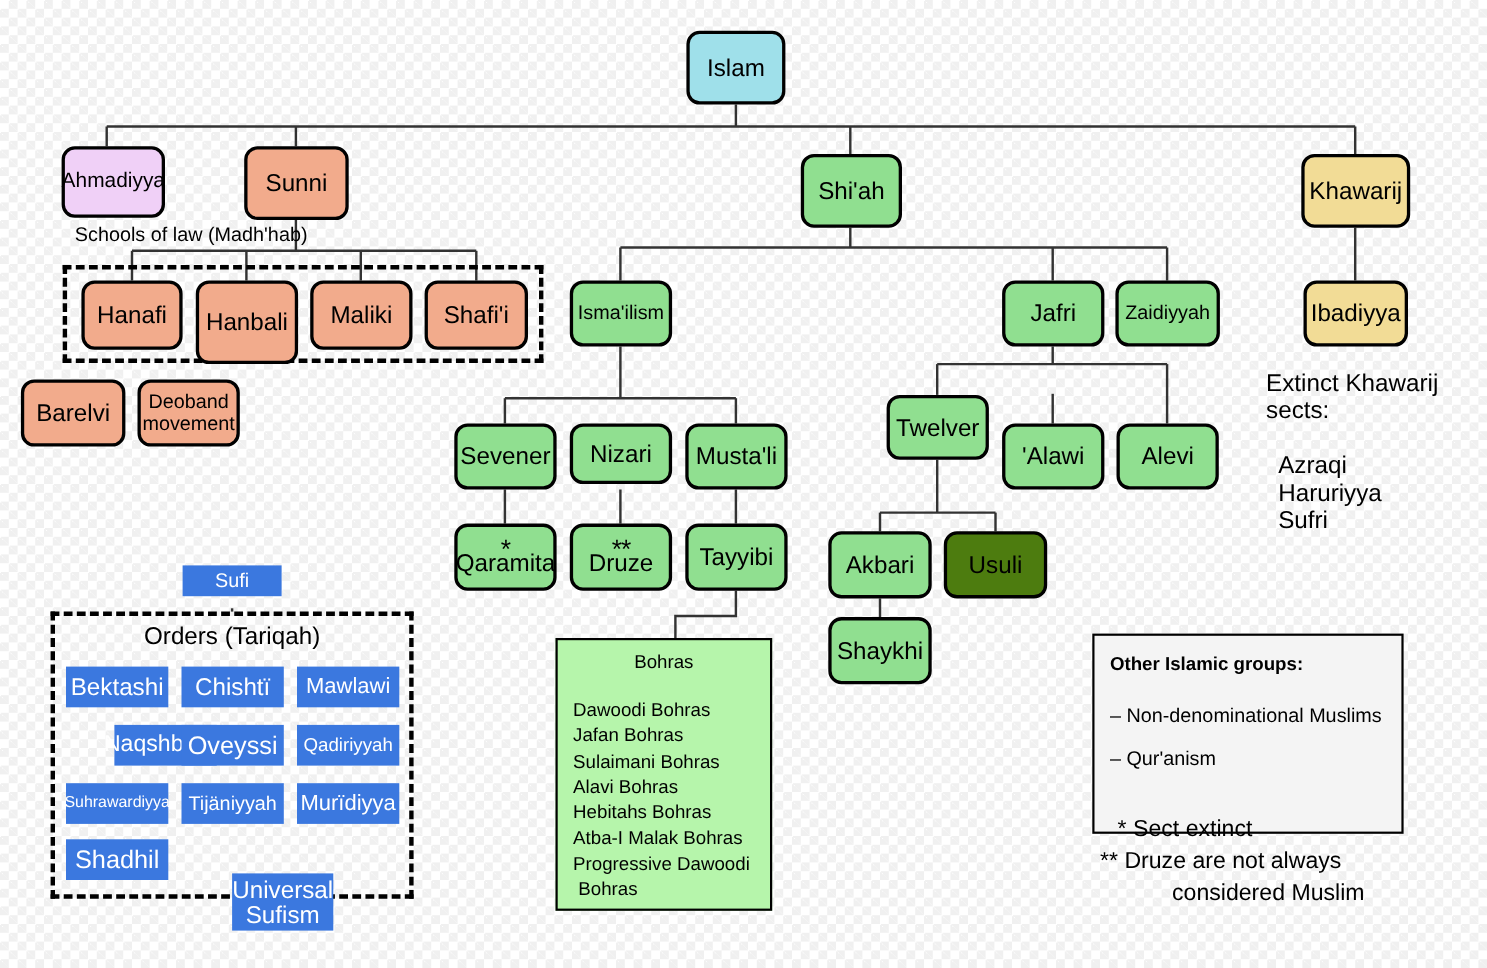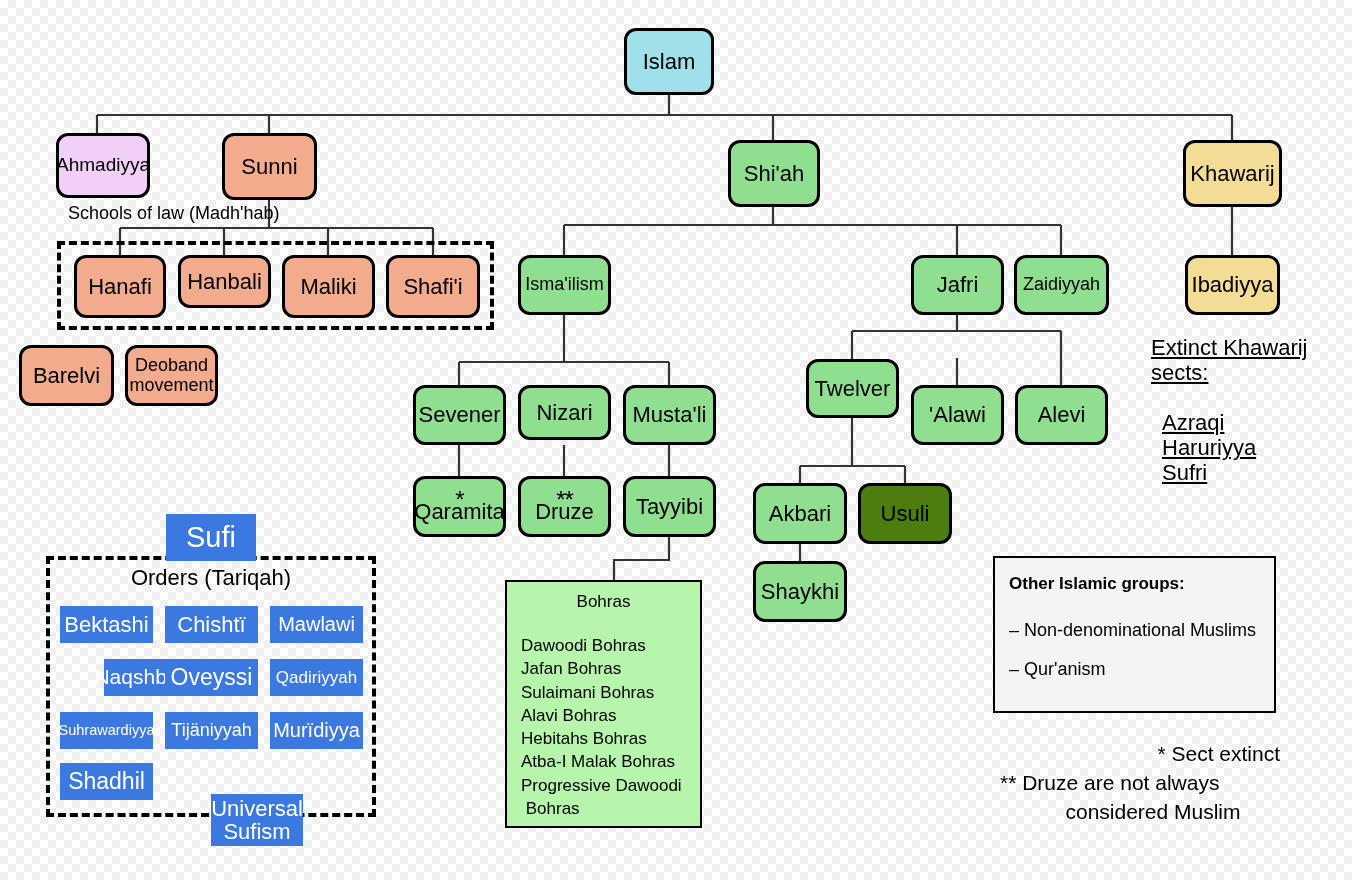--- a/index.html
+++ b/index.html
@@ -123,21 +123,21 @@
 
   <div class="plain" style="left:68px;top:203px;font-size:18px;">
     <span>Schools of law (Madh'hab)</span>
   </div>
 
   <div class="dashbox" style="left:57px;top:241px;width:437px;height:89px;"></div>
 
   <div class="node" style="left:74px;top:255px;width:92px;height:63px;background:#f2ab8c;">
     <span>Hanafi</span>
   </div>
-  <div class="node" style="left:178px;top:255px;width:93px;height:53px;background:#f2ab8c;">
+  <div class="node" style="left:178px;top:255px;width:93px;height:76px;background:#f2ab8c;">
     <span>Hanbali</span>
   </div>
   <div class="node" style="left:282px;top:255px;width:93px;height:63px;background:#f2ab8c;">
     <span>Maliki</span>
   </div>
   <div class="node" style="left:386px;top:255px;width:94px;height:63px;background:#f2ab8c;">
     <span>Shafi'i</span>
   </div>
 
   <div class="node" style="left:19px;top:345px;width:95px;height:61px;background:#f2ab8c;">
@@ -215,21 +215,21 @@
       <div>Jafan Bohras</div>
       <div>Sulaimani Bohras</div>
       <div>Alavi Bohras</div>
       <div>Hebitahs Bohras</div>
       <div>Atba-I Malak Bohras</div>
       <div>Progressive Dawoodi</div>
       <div style="white-space:pre;"> Bohras</div>
     </div>
   </div>
 
-  <div class="blue-node" style="left:166px;top:514px;width:90px;height:47px;font-size:29px;">
+  <div class="blue-node" style="left:166px;top:514px;width:90px;height:28px;font-size:18px;">
     <span>Sufi</span>
   </div>
 
   <div class="dashbox" style="left:46px;top:556px;width:330px;height:261px;"></div>
 
   <div class="plain" style="left:46px;top:565px;width:330px;text-align:center;font-size:22px;">
     <span>Orders (Tariqah)</span>
   </div>
 
   <div class="blue-node" style="left:60px;top:606px;width:93px;height:37px;font-size:22px;">
@@ -263,35 +263,35 @@
   </div>
 
   <div class="blue-node" style="left:60px;top:763px;width:93px;height:37px;font-size:23px;">
     <span>Shadhil</span>
   </div>
 
   <div class="blue-node" style="left:211px;top:794px;width:92px;height:52px;font-size:22px;">
     <span>Universal Sufism</span>
   </div>
 
-  <div class="plain" style="left:1151px;top:335px;font-size:22px;line-height:1.15;text-decoration:underline;">
+  <div class="plain" style="left:1151px;top:335px;font-size:22px;line-height:1.15;">
     <div>Extinct Khawarij</div>
     <div>sects:</div>
     <div style="margin-top:24px;padding-left:11px;">
       <div>Azraqi</div>
       <div>Haruriyya</div>
       <div>Sufri</div>
     </div>
   </div>
 
-  <div class="panel" style="left:993px;top:556px;width:283px;height:157px;">
+  <div class="panel" style="left:993px;top:576px;width:283px;height:182px;">
     <div style="margin:16px 0 0 14px;font-size:17px;font-weight:bold;">Other Islamic groups:</div>
     <div style="margin:26px 0 0 14px;font-size:18px;">– Non-denominational Muslims</div>
     <div style="margin:18px 0 0 14px;font-size:18px;">– Qur'anism</div>
   </div>
 
   <div class="plain" style="left:1000px;top:740px;width:280px;font-size:21px;line-height:1.38;">
-    <div style="text-align:right;padding-left:16px;">* Sect extinct</div>
+    <div style="text-align:left;padding-left:16px;">* Sect extinct</div>
     <div style="text-align:left;">** Druze are not always</div>
     <div style="text-align:center;padding-left:26px;">considered Muslim</div>
   </div>
 
 </div>
 
 </body></html>

